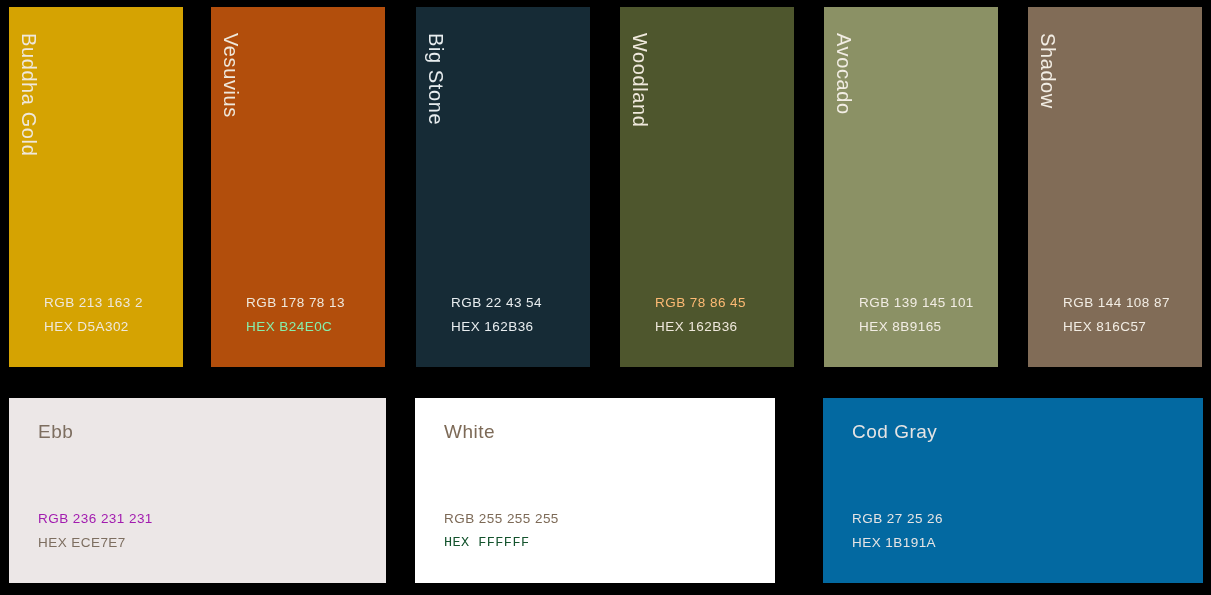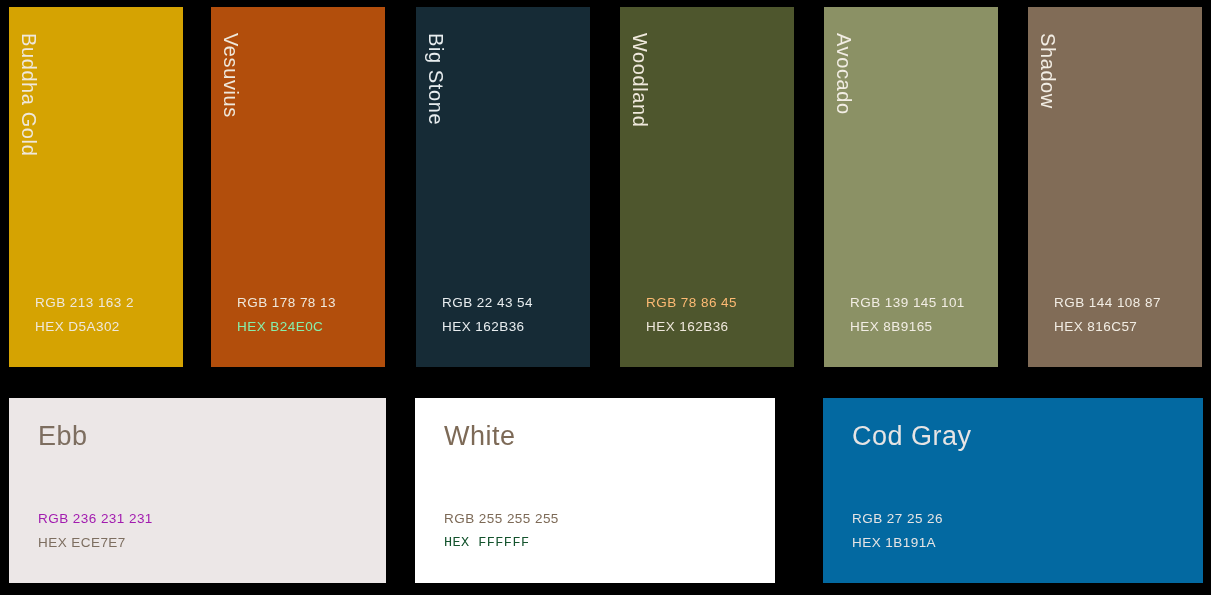--- a/index.html
+++ b/index.html
@@ -33,42 +33,42 @@
     left: 30px;
     font-size: 20px;
     line-height: 1;
     letter-spacing: 0.6px;
     white-space: nowrap;
     transform-origin: left top;
     transform: rotate(90deg);
   }
   .swatch-codes {
     position: absolute;
-    left: 26px;
+    left: 35px;
     bottom: 28px;
   }
   .code-line {
     font-size: 13.5px;
     line-height: 24px;
     letter-spacing: 0.45px;
     white-space: nowrap;
   }
 
   
   .card {
     position: absolute;
     top: 398px;
     height: 185px;
     box-sizing: border-box;
   }
   .card-name {
     position: absolute;
     top: 24px;
     left: 29px;
-    font-size: 27px;
+    font-size: 19px;
     line-height: 1.1;
     letter-spacing: 0.5px;
     white-space: nowrap;
   }
   .card-codes {
     position: absolute;
     left: 29px;
     bottom: 28px;
   }
 </style>

